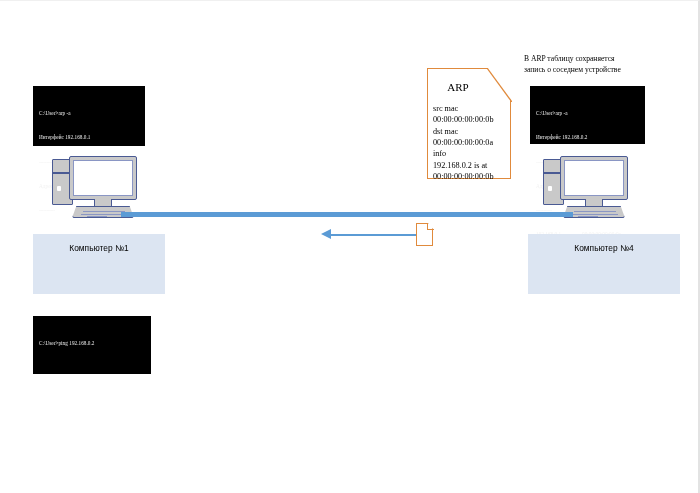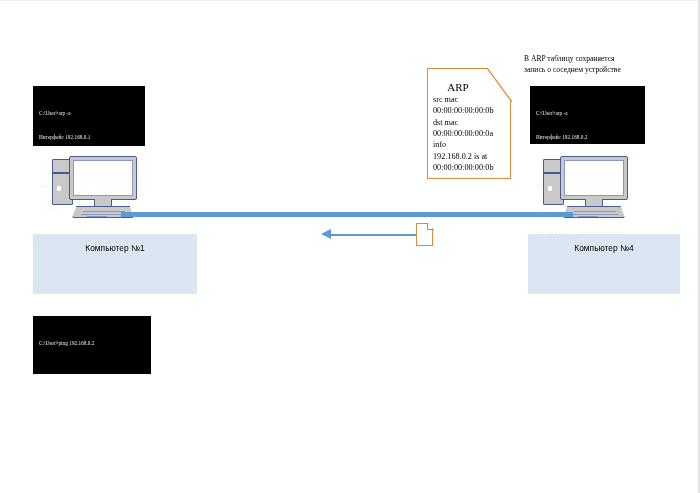--- a/index.html
+++ b/index.html
@@ -178,21 +178,21 @@
     left: 427px; top: 71px;
     width: 62px;
     text-align: center;
     font-family: "Liberation Serif", serif;
     font-size: 11px;
     color: #000000;
     margin-top: 9px;
   }
   #arp-note-body {
     position: absolute;
-    left: 433px; top: 93px;
+    left: 433px; top: 102px;
     width: 76px;
     font-family: "Liberation Serif", serif;
     font-size: 8.2px;
     line-height: 1.38;
     color: #000000;
     white-space: pre-line;
   }
 
   
   #arp-annotation {
@@ -221,21 +221,21 @@
     font-size: 8.4px;
     padding-top: 9px;
   }
   .info-lines {
     display: block;
     font-size: 8.4px;
     line-height: 1.45;
     padding-top: 17px;
     white-space: pre-line;
   }
-  #info-box-left  { left: 33px;  top: 233px; width: 164px; height: 60px; }
+  #info-box-left  { left: 33px;  top: 233px; width: 132px; height: 60px; }
   #info-box-right { left: 528px; top: 233px; width: 152px; height: 60px; }
 </style>
 </head>
 <body>
 
 <div id="canvas">
 
   <div class="terminal" id="terminal-left">
     <span class="row">C:\User&gt;arp -a</span>
     <span class="row">Интерфейс 192.168.0.1</span>

